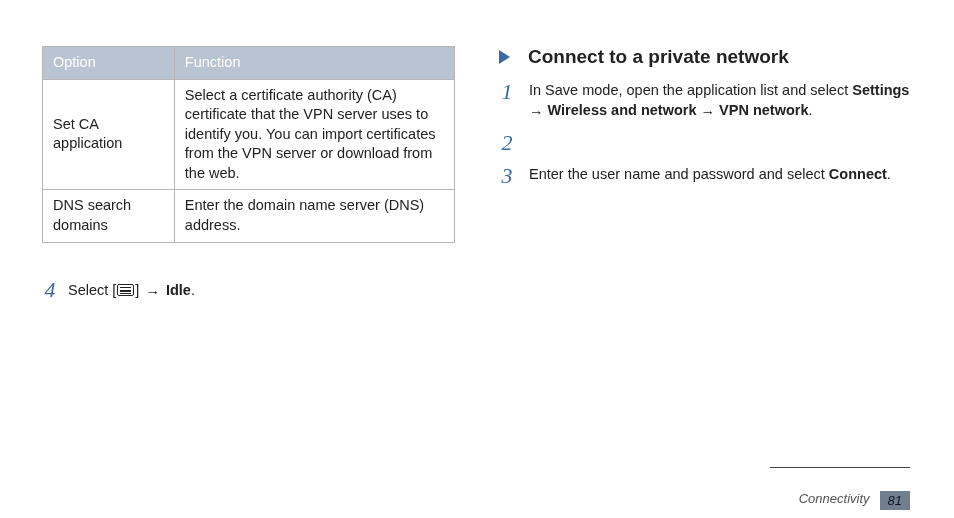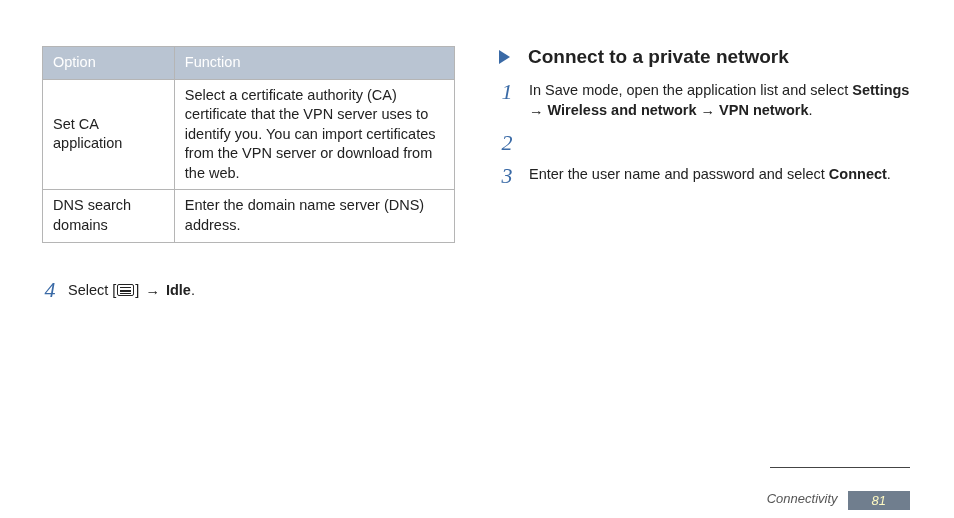--- a/index.html
+++ b/index.html
@@ -132,22 +132,22 @@
     right: 44px;
     width: 140px;
     border-top: 1px solid #444;
   }
   .footer .sec {
     font-style: italic;
     color: #555;
   }
   .pagebox {
     background: #707e8e;
-    color: #fef9c3;
-    padding: 2px 24px;
+    color: #0f172a;
+    padding: 2px 8px;
     font-size: 13px;
     font-style: italic;
   }
 </style>
 </head>
 <body>
 
 <div class="page">
 
   <div class="col">

